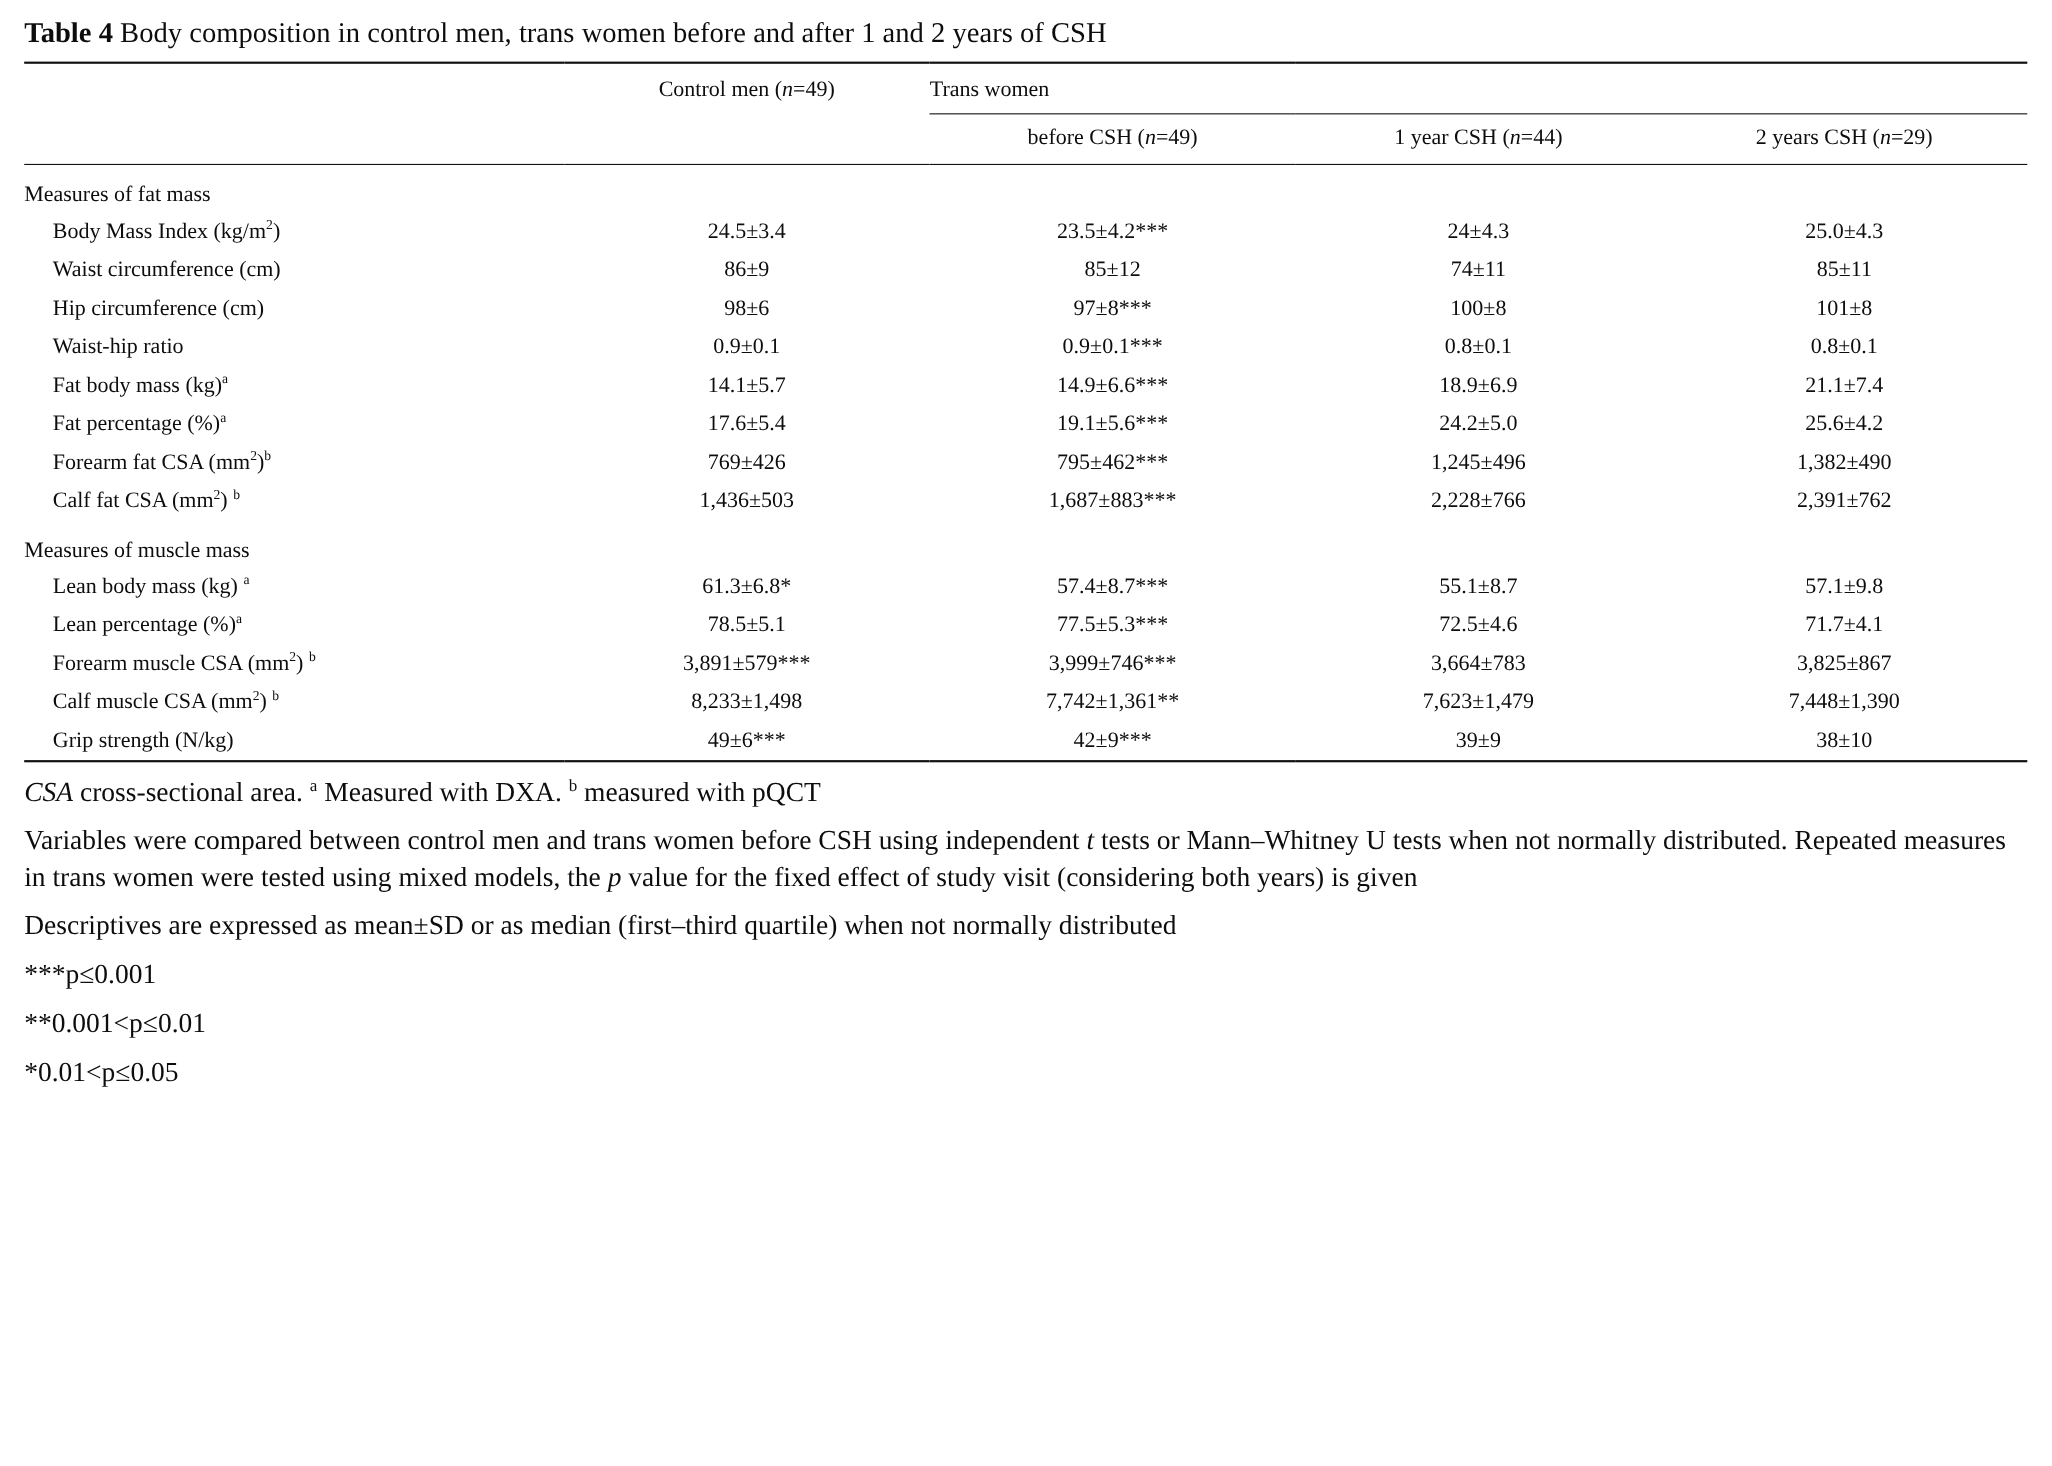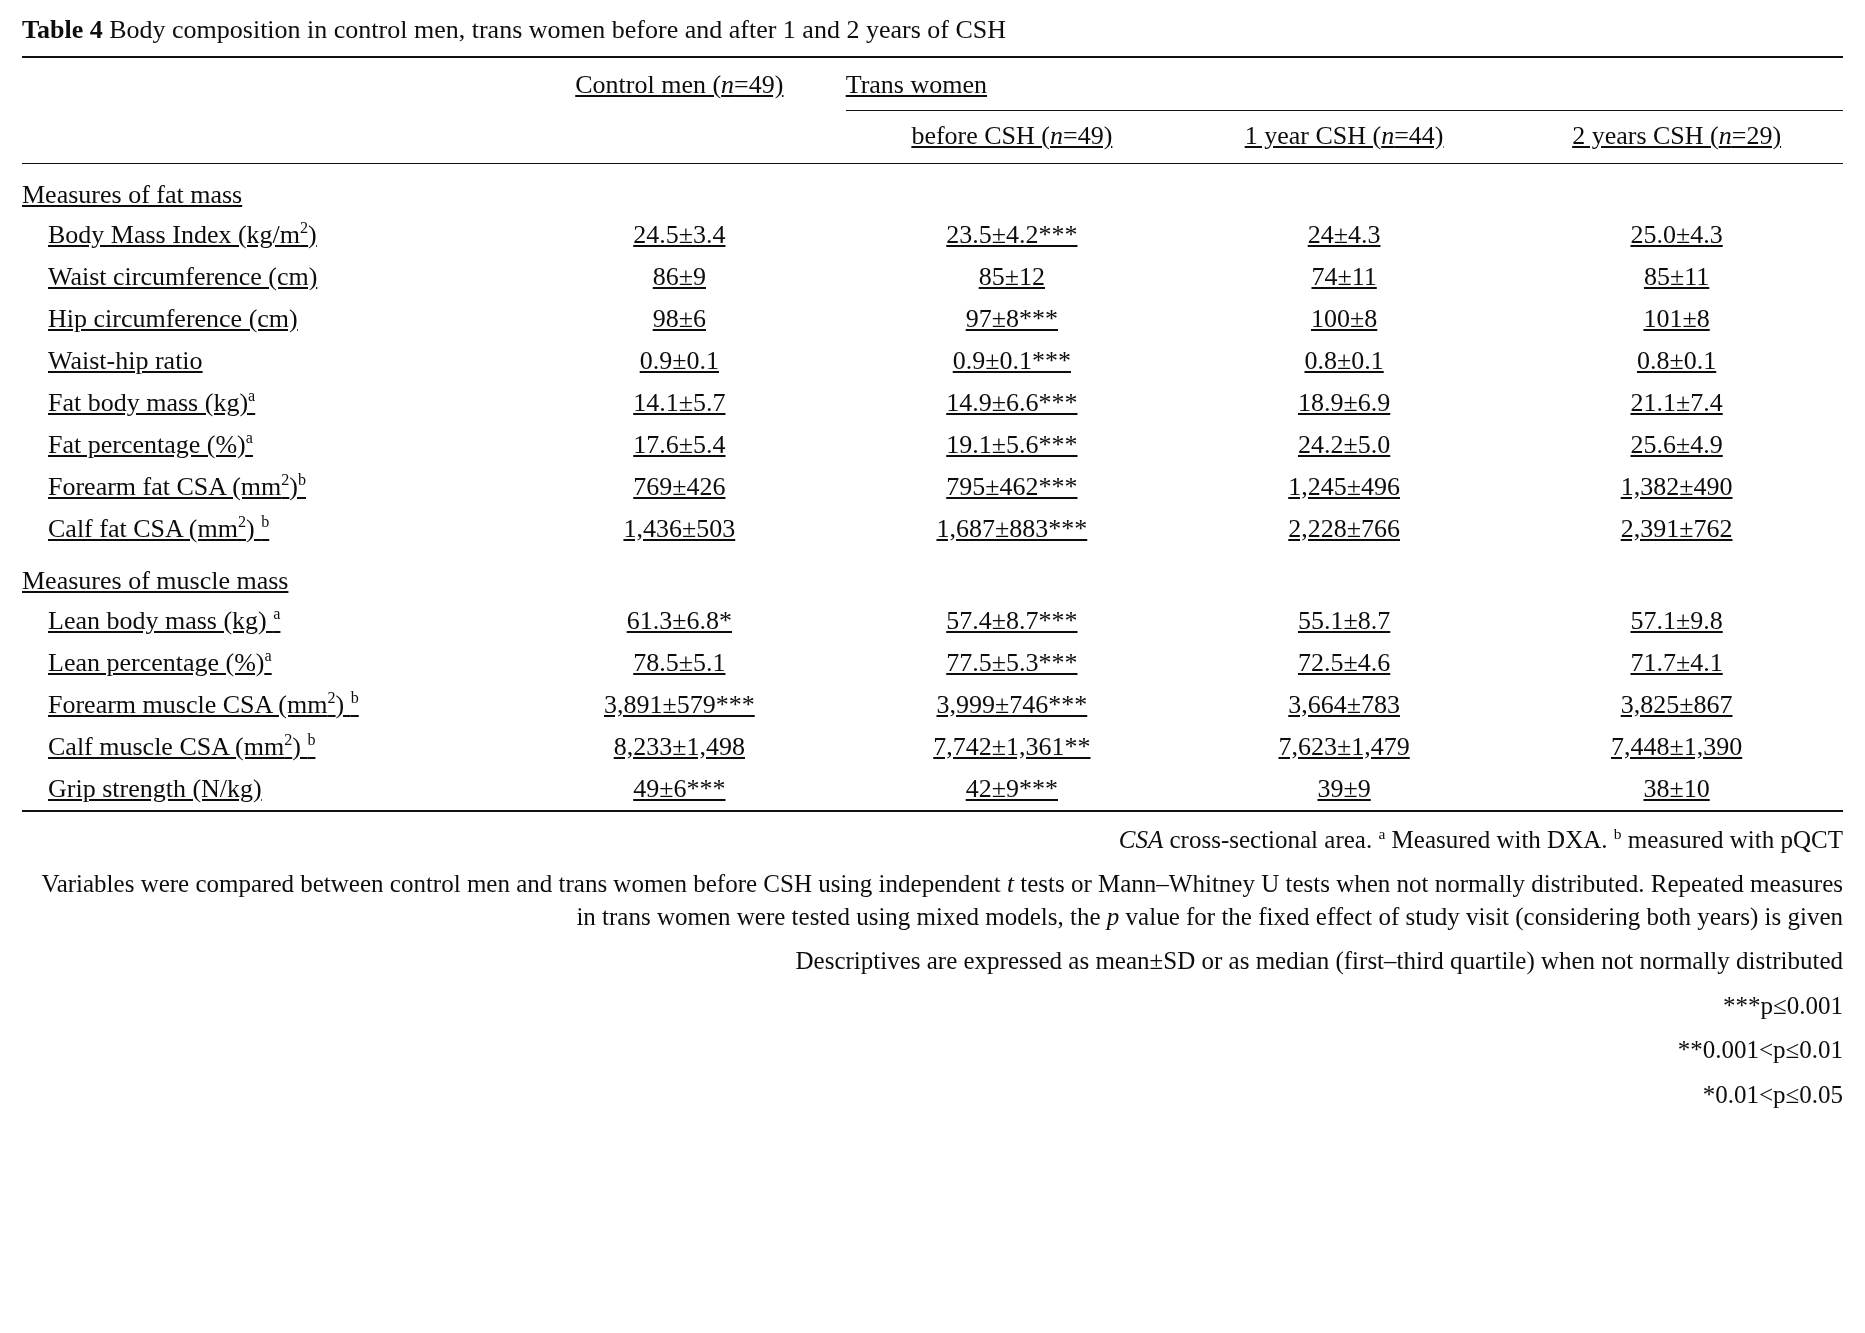--- a/index.html
+++ b/index.html
@@ -25,22 +25,21 @@
     line-height: 1.22;
     margin-bottom: 10px;
     white-space: nowrap;
   }
   .caption .lbl {
     font-weight: bold;
   }
   table.maintable {
     width: 100%;
     border-collapse: collapse;
-    font-size: 26px;
-    text-decoration: underline;
+    font-size: 20px;
   }
   table.maintable td, table.maintable th {
     padding: 0;
     font-weight: normal;
     vertical-align: bottom;
   }
   .rule-top td { border-top: 2.5px solid #111; }
   .rule-thin td { border-top: 1.4px solid #111; }
   .rule-bottom td { border-bottom: 2.5px solid #111; }
 
@@ -92,21 +91,20 @@
   }
   .it { font-style: italic; }
 
   .footnotes {
     margin-top: 12px;
     font-size: 25px;
     line-height: 1.30;
   }
   .footnotes p {
     margin: 0 0 12px 0;
-    text-align: right;
   }
   .fn-small { margin-bottom: 10px; }
 </style>
 </head>
 <body>
 
 <div class="page">
 
   <div class="caption">
     <span class="lbl">Table 4</span>
@@ -185,21 +183,21 @@
         <td class="val">14.9±6.6***</td>
         <td class="val">18.9±6.9</td>
         <td class="val">21.1±7.4</td>
       </tr>
 
       <tr class="datarow">
         <td class="lab">Fat percentage (%)<span class="sup">a</span></td>
         <td class="val">17.6±5.4</td>
         <td class="val">19.1±5.6***</td>
         <td class="val">24.2±5.0</td>
-        <td class="val">25.6±4.9</td>
+        <td class="val">25.6±4.2</td>
       </tr>
 
       <tr class="datarow">
         <td class="lab">Forearm fat CSA (mm<span class="sup">2</span>)<span class="sup">b</span></td>
         <td class="val">769±426</td>
         <td class="val">795±462***</td>
         <td class="val">1,245±496</td>
         <td class="val">1,382±490</td>
       </tr>
 

